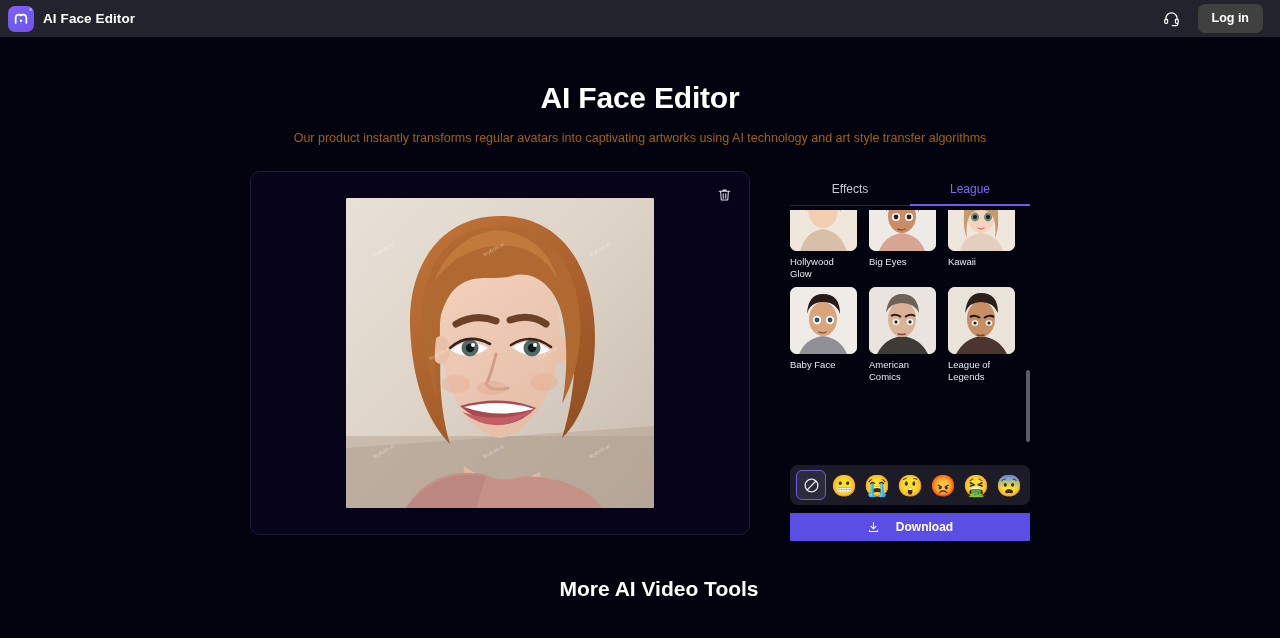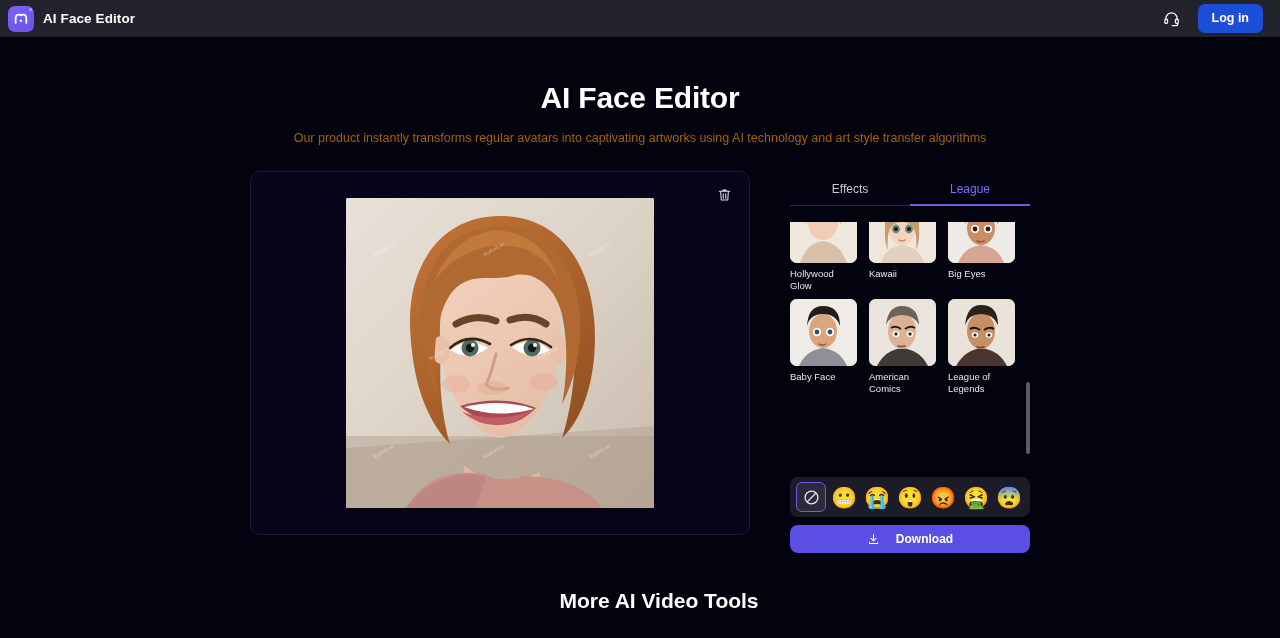--- a/index.html
+++ b/index.html
@@ -65,21 +65,21 @@
     width: 28px;
     height: 28px;
     display: flex;
     align-items: center;
     justify-content: center;
     border-radius: 6px;
     cursor: pointer;
   }
 
   .login-btn {
-    background: #1d4ed8;
+    background: #404040;
     border: none;
     color: #ffffff;
     font-family: "Liberation Sans", sans-serif;
     font-size: 12.5px;
     font-weight: bold;
     padding: 8px 14px;
     border-radius: 7px;
     cursor: pointer;
     line-height: 1;
   }
@@ -161,21 +161,21 @@
 
   
   .style-panel {
     width: 240px;
     padding-top: 4px;
   }
 
   .tabs {
     display: flex;
     border-bottom: 1px solid #2a2840;
-    margin-bottom: 16px;
+    margin-bottom: 4px;
   }
 
   .tab {
     flex: 1;
     text-align: center;
     font-size: 12px;
     padding: 7px 0 9px;
     color: #c8c8d4;
     cursor: pointer;
     position: relative;
@@ -280,21 +280,21 @@
     border: 1px solid #6c5ce7;
   }
 
   
   .download-btn {
     margin-top: 8px;
     width: 100%;
     height: 28px;
     background: #5b4ee5;
     border: none;
-    border-radius: 8px;
+    border-radius: 1px;
     color: #fff;
     font-size: 12px;
     font-weight: bold;
     font-family: "Liberation Sans", sans-serif;
     display: flex;
     align-items: center;
     justify-content: center;
     gap: 16px;
     cursor: pointer;
   }
@@ -452,49 +452,49 @@
               </svg>
           </div>
           <div class="style-label">Hollywood Glow</div>
         </div>
 
 
 
         <div class="style-item">
           <div class="style-thumb">
             <svg width="67" height="67" viewBox="0 0 67 67">
+              <rect width="67" height="67" fill="#eeeae6"></rect>
+              <path d="M10 67 q6-16 23-18 q17 2 23 18z" fill="#d8a494"></path>
+              <ellipse cx="33" cy="32" rx="14" ry="17" fill="#c98e67"></ellipse>
+              <path d="M17 28 q0-20 16-20 q17 0 17 20 q-4-11-17-11 q-13 0-16 11z" fill="#221a16"></path>
+              <ellipse cx="27" cy="33" rx="4" ry="4" fill="#ffffff"></ellipse>
+                <ellipse cx="40" cy="33" rx="4" ry="4" fill="#ffffff"></ellipse>
+              <circle cx="27" cy="33" r="2.4" fill="#2b1d14"></circle>
+                <circle cx="40" cy="33" r="2.4" fill="#2b1d14"></circle>
+              <path d="M29 45 q4 2 7 0" fill="none" stroke="#8a4f3c" stroke-width="1.5" stroke-linecap="round"></path>
+            </svg>
+          </div>
+          <div class="style-label">Big Eyes</div>
+        </div>
+
+        <div class="style-item">
+          <div class="style-thumb">
+            <svg width="67" height="67" viewBox="0 0 67 67">
               <rect width="67" height="67" fill="#efe7dd"></rect>
               <path d="M12 67 q4-16 21-18 q17 2 22 18z" fill="#e3cfc0"></path>
               <ellipse cx="33" cy="31" rx="14" ry="18" fill="#f5d3bd"></ellipse>
               <path d="M16 30 q-1-22 17-22 q18 0 17 22 q1 16-3 24 q3-28-14-28 q-17 0-14 28 q-4-8-3-24z" fill="#c79a6c"></path>
               <ellipse cx="27" cy="33" rx="4" ry="4.4" fill="#6b8b7a"></ellipse>
                 <ellipse cx="40" cy="33" rx="4" ry="4.4" fill="#6b8b7a"></ellipse>
               <circle cx="27" cy="33" r="2" fill="#1a1a1a"></circle>
                 <circle cx="40" cy="33" r="2" fill="#1a1a1a"></circle>
               <path d="M30 44 q3 2 6 0" fill="none" stroke="#c4786e" stroke-width="1.4" stroke-linecap="round"></path>
             </svg>
           </div>
           <div class="style-label">Kawaii</div>
-        </div>
-
-        <div class="style-item">
-          <div class="style-thumb">
-            <svg width="67" height="67" viewBox="0 0 67 67">
-              <rect width="67" height="67" fill="#eeeae6"></rect>
-              <path d="M10 67 q6-16 23-18 q17 2 23 18z" fill="#d8a494"></path>
-              <ellipse cx="33" cy="32" rx="14" ry="17" fill="#c98e67"></ellipse>
-              <path d="M17 28 q0-20 16-20 q17 0 17 20 q-4-11-17-11 q-13 0-16 11z" fill="#221a16"></path>
-              <ellipse cx="27" cy="33" rx="4" ry="4" fill="#ffffff"></ellipse>
-                <ellipse cx="40" cy="33" rx="4" ry="4" fill="#ffffff"></ellipse>
-              <circle cx="27" cy="33" r="2.4" fill="#2b1d14"></circle>
-                <circle cx="40" cy="33" r="2.4" fill="#2b1d14"></circle>
-              <path d="M29 45 q4 2 7 0" fill="none" stroke="#8a4f3c" stroke-width="1.5" stroke-linecap="round"></path>
-            </svg>
-          </div>
-          <div class="style-label">Big Eyes</div>
         </div>
 
         <div class="style-item">
           <div class="style-thumb">
             <svg width="67" height="67" viewBox="0 0 67 67">
               <rect width="67" height="67" fill="#efebe6"></rect>
               <path d="M9 67 q7-16 24-18 q17 2 24 18z" fill="#8f8f95"></path>
               <ellipse cx="33" cy="32" rx="14" ry="17" fill="#d8a57c"></ellipse>
               <path d="M17 27 q1-20 16-20 q17 0 17 20 q-4-12-17-12 q-13 0-16 12z" fill="#231c18"></path>
               <ellipse cx="27" cy="33" rx="4.2" ry="4.2" fill="#ffffff"></ellipse>

